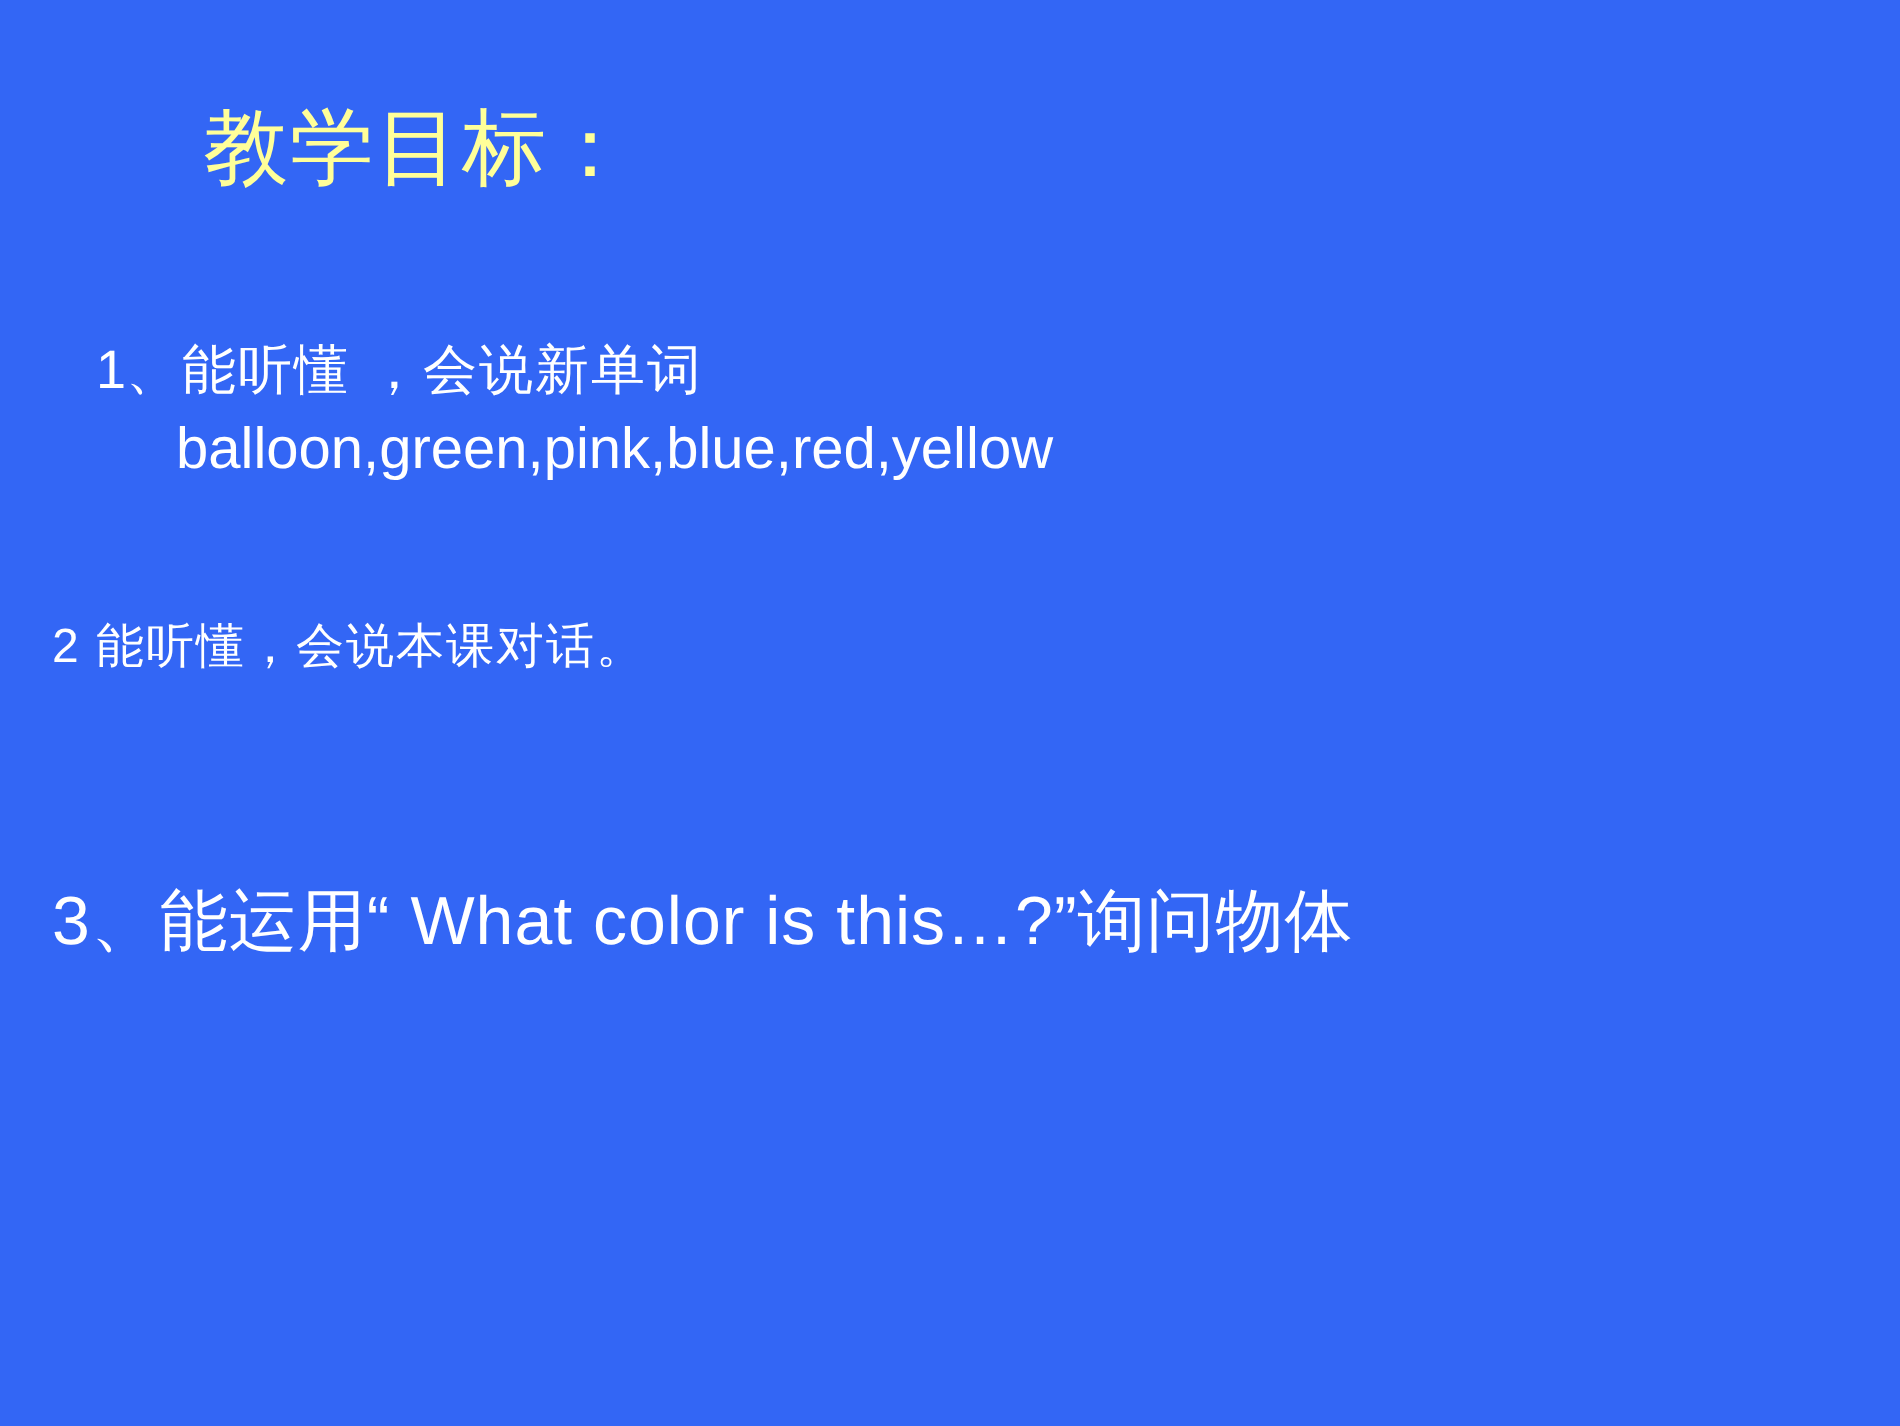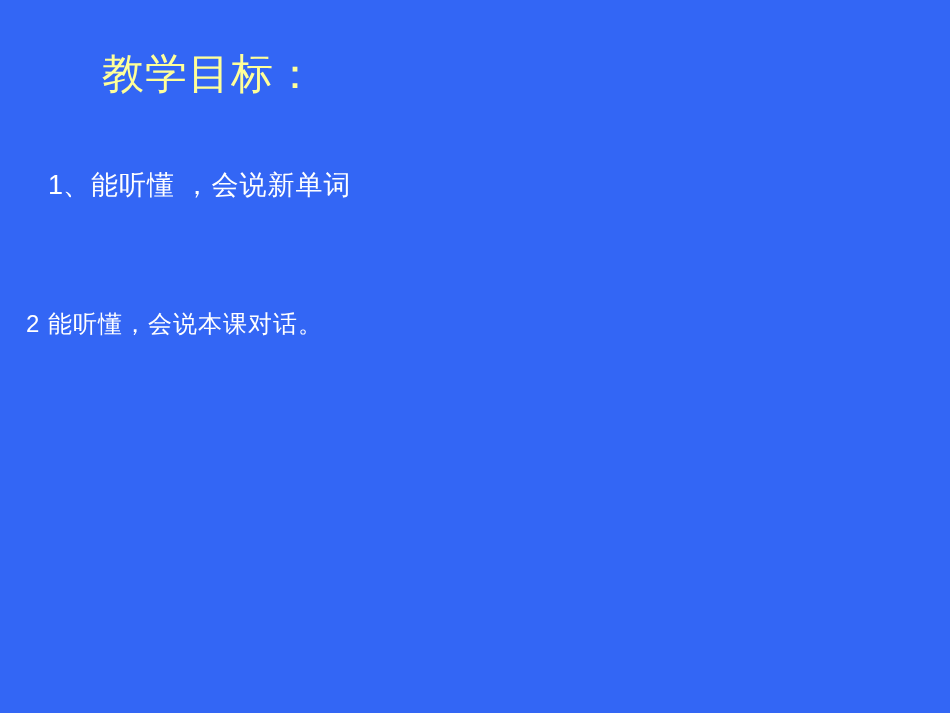--- a/index.html
+++ b/index.html
@@ -108,23 +108,27 @@
 <div class="slide">
 
   <div class="slide-title">教学目标：</div>
 
   <div class="body-block">
 
     <div class="objective obj-1">
       <span class="row-main">
         <span class="num">1</span><span class="cjk">、</span><span class="cjk">能听懂 ，会说新单词</span>
       </span>
+      <span class="row-sub en">balloon,green,pink,blue,red,yellow</span>
     </div>
 
     <div class="objective obj-2">
       <span class="num">2</span><span></span>&nbsp;<span>能听懂，会说本课对话。</span>
     </div>
 
     <div class="objective obj-3">
+      <span class="row-main">
+        <span class="num">3</span><span>、</span><span>能运用“ What color  is  this…?”询问物体</span>
+      </span>
     </div>
 
   </div>
 </div>
 
 </body></html>

